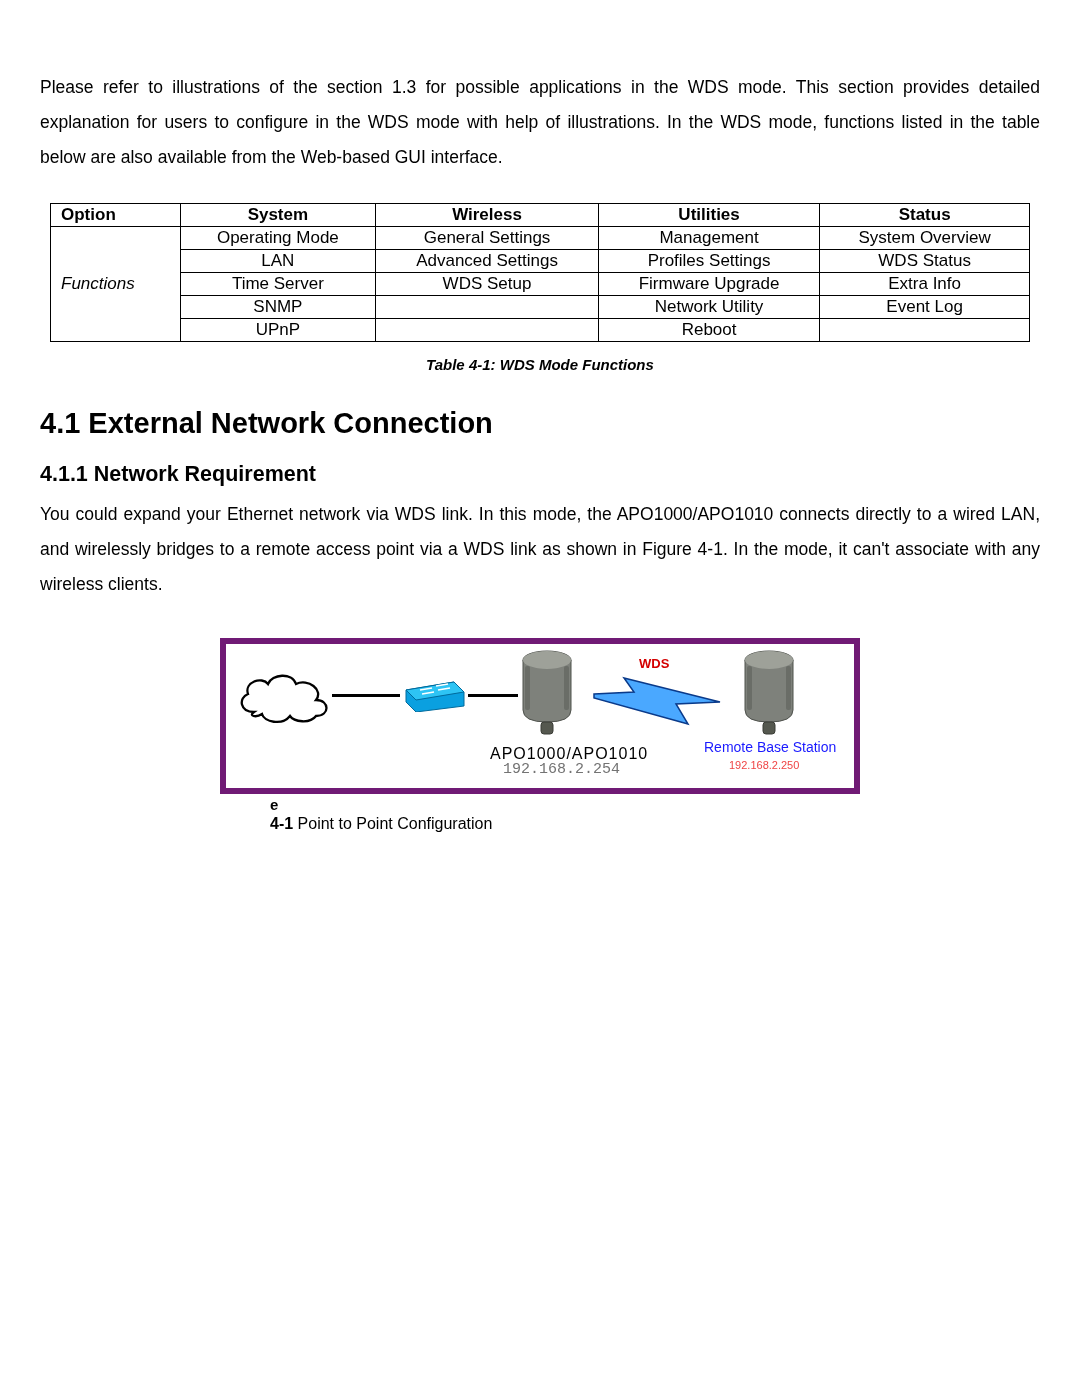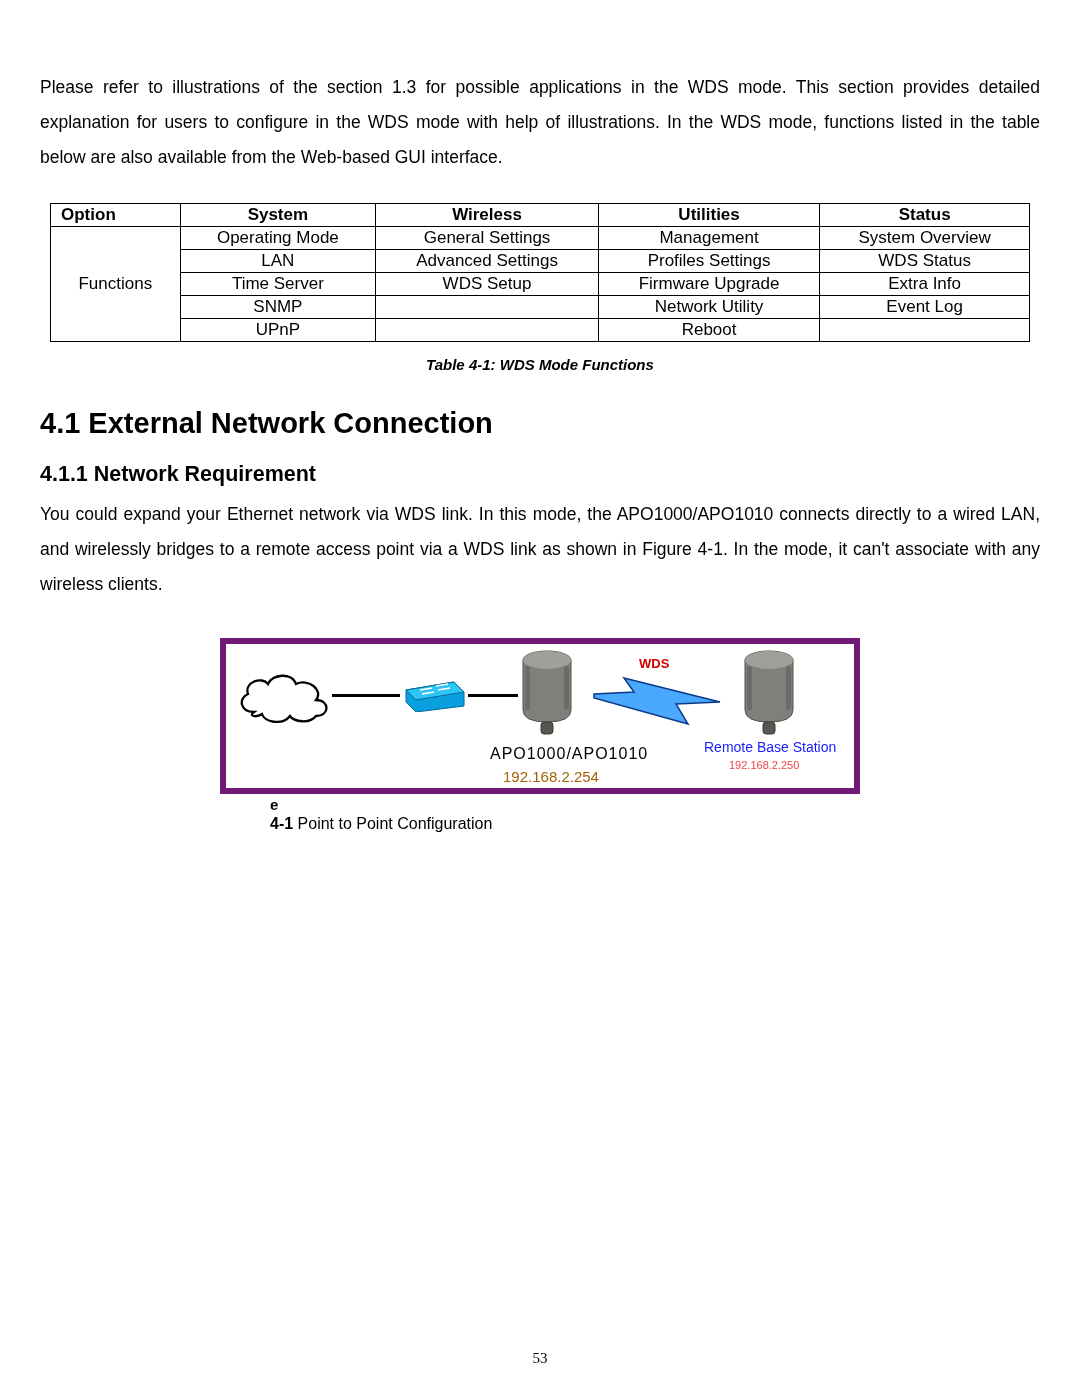--- a/index.html
+++ b/index.html
@@ -36,21 +36,21 @@
   }
   table.functions th, table.functions td {
     border: 1px solid #000;
     padding: 1px 10px;
     text-align: left;
     font-weight: normal;
   }
   table.functions td.center, table.functions th.center { text-align: center; }
   table.functions th { font-weight: bold; text-align: left; }
   table.functions th.center { text-align: center; }
-  table.functions td.rowhead { text-align: center; vertical-align: middle; }
+  table.functions td.rowhead { text-align: left; vertical-align: middle; font-style: italic; }
   .table-caption {
     text-align: center;
     font-style: italic;
     font-weight: bold;
     font-size: 15px;
     margin: 10px 0 34px 0;
   }
   h2.section {
     font-size: 29px;
     font-weight: bold;
@@ -134,24 +134,24 @@
   .apo-label {
     position: absolute;
     left: 264px; top: 101px;
     color: #000000;
     font-family: Verdana, Arial, sans-serif;
     font-size: 16px;
     letter-spacing: 1px;
   }
   .ip-left {
     position: absolute;
-    left: 277px; top: 124px;
-    font-family: Liberation Sans, sans-serif;
-    font-size: 15px;
-    color: #a16207;
+    left: 277px; top: 117px;
+    font-family: Liberation Mono, monospace;
+    font-size: 15px;
+    color: #737373;
   }
   .stray-e {
     font-weight: bold;
     font-size: 15px;
     margin: 2px 0 0 50px;
   }
   .figure-caption {
     font-size: 16px;
     margin: 2px 0 0 50px;
   }
@@ -282,14 +282,13 @@
 
       <div class="remote-label">Remote Base Station</div>
       <div class="ip-right">192.168.2.250</div>
     </div>
     <div class="stray-e">e</div>
     <div class="figure-caption">
       <span class="fignum">4-1</span><span> Point to Point Configuration</span>
     </div>
   </div>
 
-  <div class="page-number">53</div>
 </div>
 
 </body></html>

